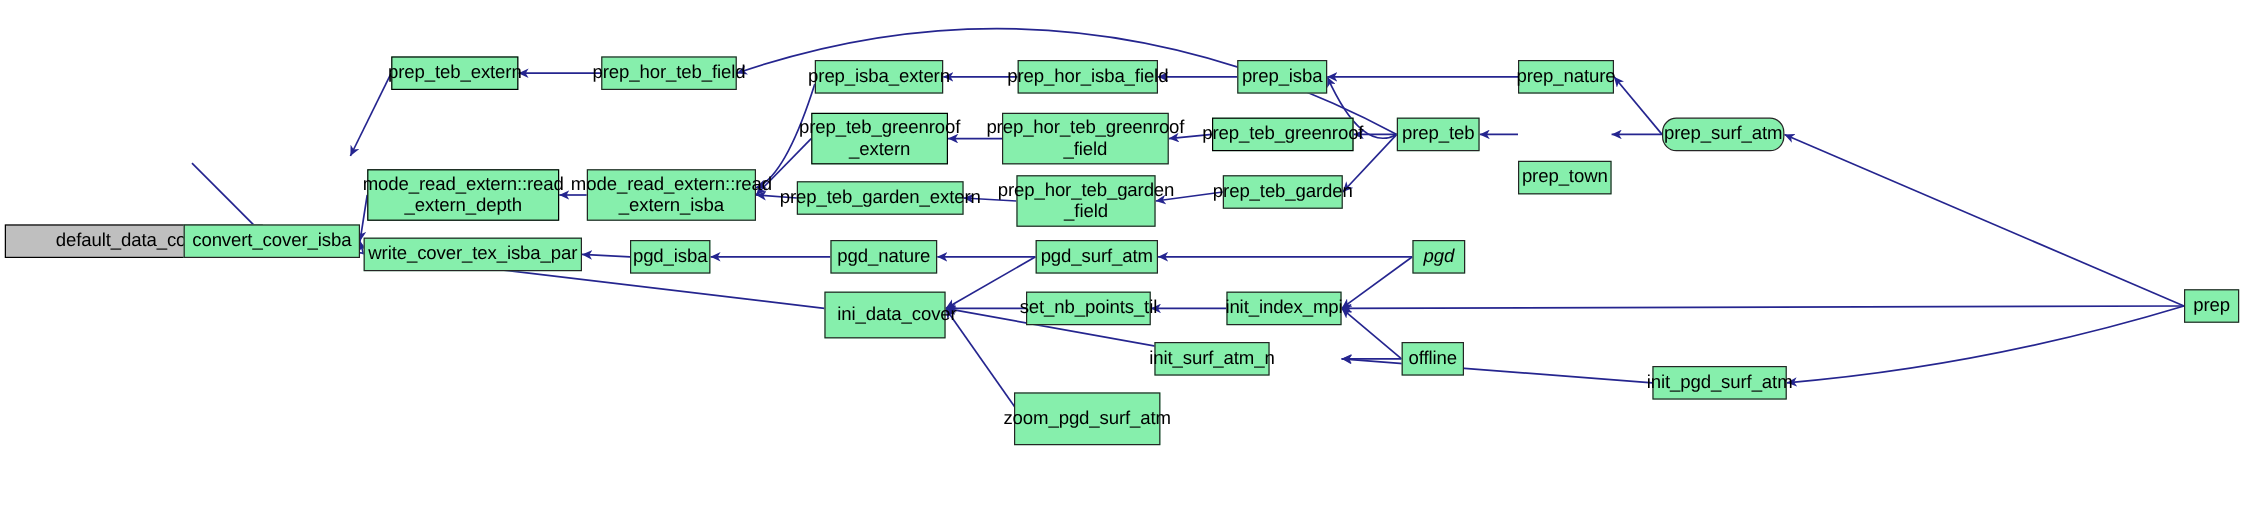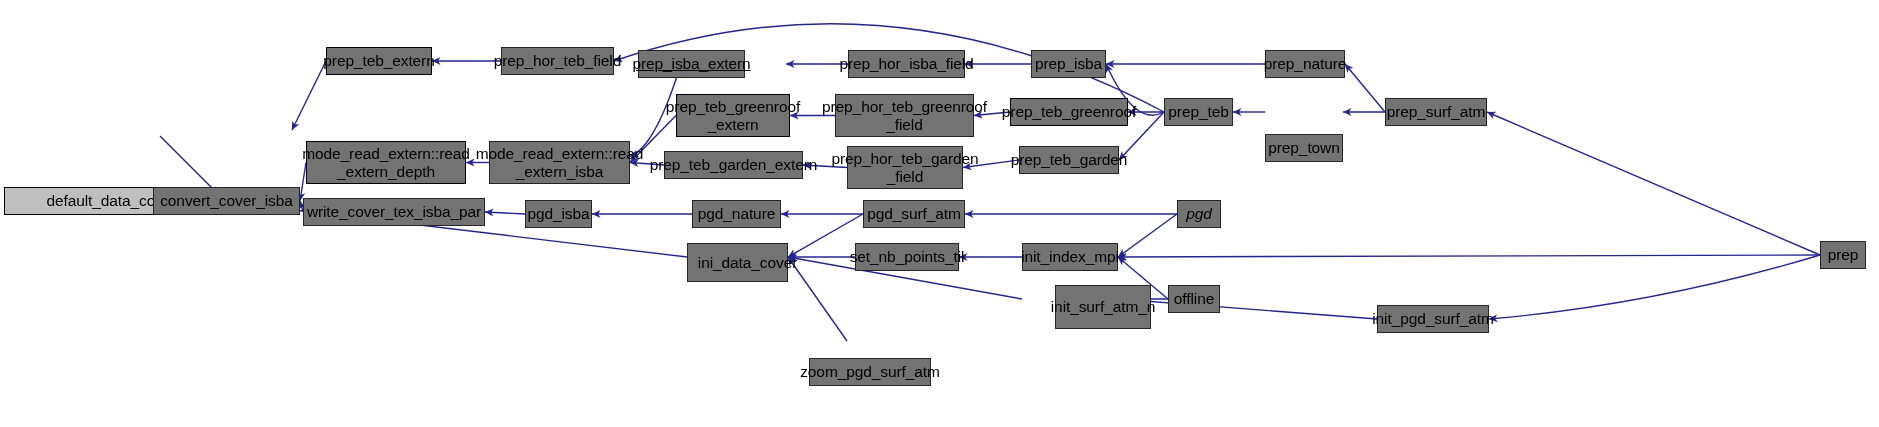--- a/index.html
+++ b/index.html
@@ -19,21 +19,21 @@
     position: absolute;
     left: 0;
     top: 0;
     width: 1879px;
     height: 427px;
     pointer-events: none;
   }
   .node {
     position: absolute;
     box-sizing: border-box;
-    background: #737373;
+    background: #86efac;
     border: 1px solid #000000;
     display: flex;
     align-items: center;
     justify-content: center;
     text-align: center;
     color: #000000;
     font-size: 15.5px;
     line-height: 18px;
     letter-spacing: -0.1px;
     white-space: pre-line;
@@ -104,38 +104,38 @@
     <div class="node thick" style="left: 303px; top: 198px; width: 182px; height: 28px;">write_cover_tex_isba_par</div>
     <div class="node" style="left: 306px; top: 141px; width: 160px; height: 43px;">mode_read_extern::read
 _extern_depth</div>
     <div class="node thick" style="left: 489px; top: 141px; width: 141px; height: 43px;">mode_read_extern::read
 _extern_isba</div>
     <div class="node" style="left: 326px; top: 47px; width: 106px; height: 28px;">prep_teb_extern</div>
     <div class="node thick" style="left: 501px; top: 47px; width: 113px; height: 28px;">prep_hor_teb_field</div>
     <div class="node" style="left: 676px; top: 94px; width: 114px; height: 43px;">prep_teb_greenroof
 _extern</div>
     <div class="node thick" style="left: 664px; top: 151px; width: 139px; height: 28px;">prep_teb_garden_extern</div>
-    <div class="node thick" style="left: 638px; top: 50px; width: 107px; height: 28px; text-decoration: underline;">prep_isba_extern</div>
+    <div class="node thick" style="left: 679px; top: 50px; width: 107px; height: 28px;">prep_isba_extern</div>
     <div class="node thick" style="left: 525px; top: 200px; width: 67px; height: 28px;">pgd_isba</div>
     <div class="node thick" style="left: 687px; top: 243px; width: 101px; height: 39px; padding-left: 20px;">ini_data_cover</div>
     <div class="node thick" style="left: 692px; top: 200px; width: 89px; height: 28px;">pgd_nature</div>
     <div class="node thick" style="left: 855px; top: 243px; width: 104px; height: 28px;">set_nb_points_til</div>
-    <div class="node thick" style="left: 809px; top: 327px; width: 122px; height: 28px; margin-top: 31px;">zoom_pgd_surf_atm</div>
+    <div class="node thick" style="left: 845px; top: 327px; width: 122px; height: 44px;">zoom_pgd_surf_atm</div>
     <div class="node thick" style="left: 848px; top: 50px; width: 117px; height: 28px;">prep_hor_isba_field</div>
     <div class="node thick" style="left: 835px; top: 94px; width: 139px; height: 43px;">prep_hor_teb_greenroof
 _field</div>
     <div class="node thick" style="left: 847px; top: 146px; width: 116px; height: 43px;">prep_hor_teb_garden
 _field</div>
     <div class="node thick" style="left: 863px; top: 200px; width: 102px; height: 28px;">pgd_surf_atm</div>
     <div class="node thick" style="left: 1031px; top: 50px; width: 75px; height: 28px;">prep_isba</div>
     <div class="node" style="left: 1010px; top: 98px; width: 118px; height: 28px;">prep_teb_greenroof</div>
     <div class="node thick" style="left: 1019px; top: 146px; width: 100px; height: 28px;">prep_teb_garden</div>
     <div class="node thick" style="left: 1022px; top: 243px; width: 96px; height: 28px;">init_index_mpi</div>
-    <div class="node thick" style="left: 1055px; top: 285px; width: 96px; height: 44px;">init_surf_atm_n</div>
+    <div class="node thick" style="left: 962px; top: 285px; width: 96px; height: 28px;">init_surf_atm_n</div>
     <div class="node thick" style="left: 1164px; top: 98px; width: 69px; height: 28px;">prep_teb</div>
     <div class="node thick" style="left: 1177px; top: 200px; width: 44px; height: 28px; font-style: italic;">pgd</div>
     <div class="node thick" style="left: 1168px; top: 285px; width: 52px; height: 28px;">offline</div>
     <div class="node thick" style="left: 1265px; top: 98px; width: 78px; height: 28px; margin-top: 36px;">prep_town</div>
     <div class="node thick" style="left: 1265px; top: 50px; width: 80px; height: 28px;">prep_nature</div>
-    <div class="node thick" style="left: 1385px; top: 98px; width: 102px; height: 28px;">prep_surf_atm</div>
+    <div class="node thick" style="left: 1385px; top: 98px; width: 102px; height: 28px; border-radius: 12px;">prep_surf_atm</div>
     <div class="node thick" style="left: 1377px; top: 305px; width: 112px; height: 28px;">init_pgd_surf_atm</div>
     <div class="node thick" style="left: 1820px; top: 241px; width: 46px; height: 28px;">prep</div>
   </div>
 
 </body></html>

